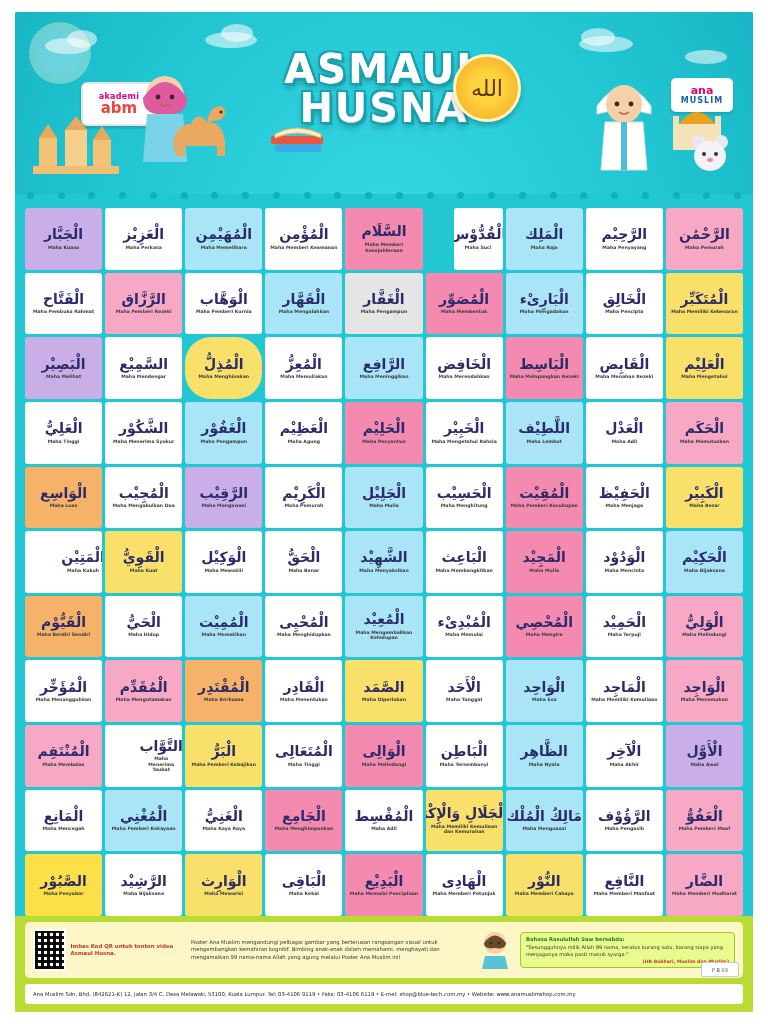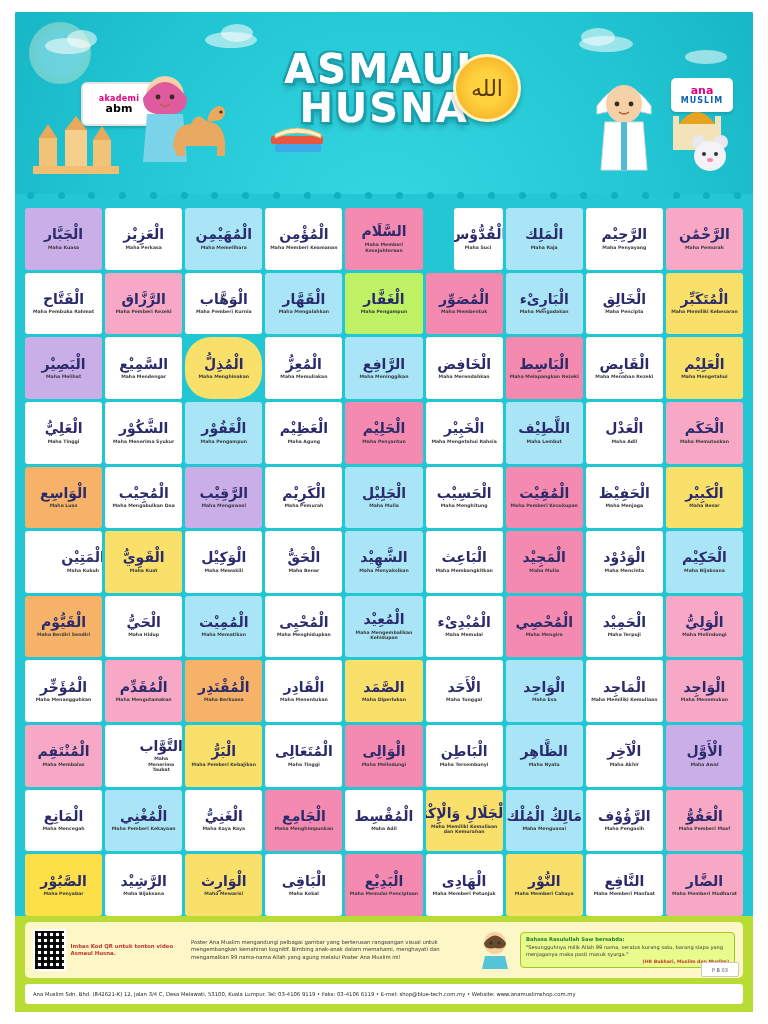--- a/index.html
+++ b/index.html
@@ -11,21 +11,21 @@
   .header{position:relative;height:182px;background:
       radial-gradient(circle at 50% 120%, #35d7e2 0%, #23c7d4 60%, #18b6c6 100%);}
   .clouds{position:absolute;inset:0;}
   .cloud{position:absolute;background:rgba(255,255,255,.55);border-radius:50%;}
   .sun{position:absolute;left:14px;top:10px;width:62px;height:62px;border-radius:50%;
        background:radial-gradient(circle,#fff 40%,#ffe9a8 100%);opacity:.35;}
   .logo-abm{position:absolute;left:66px;top:70px;width:72px;height:40px;background:#ffffff;
        border:2px solid #e4e4e4;border-radius:6px;display:flex;align-items:center;justify-content:center;
        flex-direction:column;box-shadow:0 2px 3px rgba(0,0,0,.18);}
   .logo-abm .b1{font-size:8px;color:#e3007f;font-weight:bold;letter-spacing:.3px;}
-  .logo-abm .b2{font-size:11px;color:#000000;font-weight:bold;line-height:1;}
+  .logo-abm .b2{font-size:15px;color:#ef4444;font-weight:bold;line-height:1;}
   .logo-ana{position:absolute;right:20px;top:66px;width:62px;height:34px;background:#ffffff;
        border-radius:5px;display:flex;flex-direction:column;align-items:center;justify-content:center;
        box-shadow:0 2px 3px rgba(0,0,0,.15);}
   .logo-ana .l1{font-size:11px;color:#e3007f;font-weight:bold;line-height:1;}
   .logo-ana .l2{font-size:8px;color:#0b63b2;font-weight:bold;letter-spacing:1px;}
 
   .title-wrap{position:absolute;left:0;right:0;top:38px;text-align:center;}
   .t-asmaul{font-family:"DejaVu Sans",sans-serif;font-weight:bold;font-size:40px;color:#ffffff;
        letter-spacing:2px;line-height:.95;text-shadow:0 0 0 #fff,3px 3px 0 #1a9fae, -2px -2px 0 #1a9fae,
        2px -2px 0 #1a9fae,-2px 2px 0 #1a9fae, 0 5px 6px rgba(0,0,0,.25);}
@@ -249,21 +249,21 @@
             <div class="my">Maha Pemberi Rezeki</div>
           </div>
           <div class="cell" style="background: rgb(255, 255, 255);">
             <div class="ar">الْوَهَّاب</div>
             <div class="my">Maha Pemberi Kurnia</div>
           </div>
           <div class="cell" style="background: rgb(169, 229, 247);">
             <div class="ar">الْقَهَّار</div>
             <div class="my">Maha Mengalahkan</div>
           </div>
-          <div class="cell" style="background: #bef264;">
+          <div class="cell" style="background: #e5e5e5;">
             <div class="ar">الْغَفَّار</div>
             <div class="my">Maha Pengampun</div>
           </div>
           <div class="cell" style="background: rgb(245, 138, 176);">
             <div class="ar">الْمُصَوِّر</div>
             <div class="my">Maha Membentuk</div>
           </div>
           <div class="cell" style="background: rgb(169, 229, 247);">
             <div class="ar">الْبَارِىْء</div>
             <div class="my">Maha Mengadakan</div>

